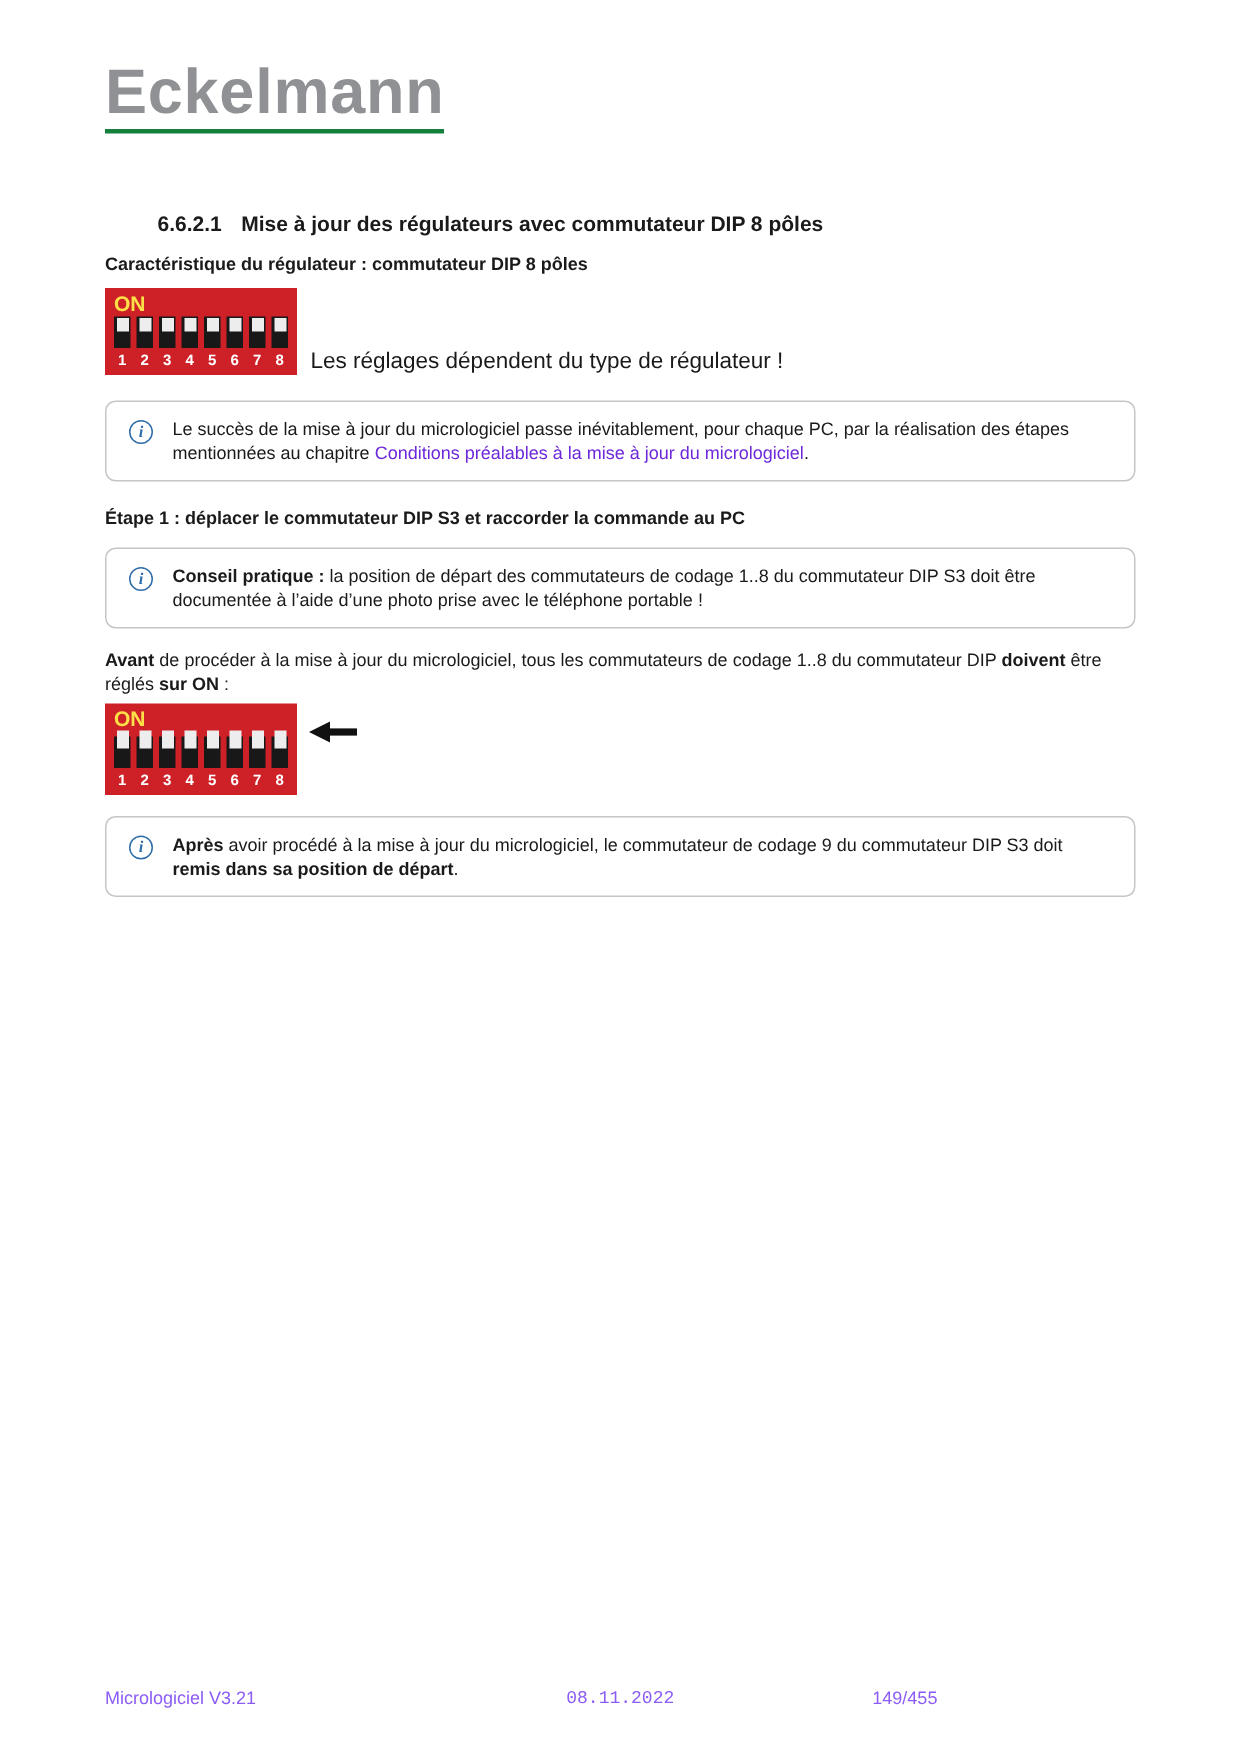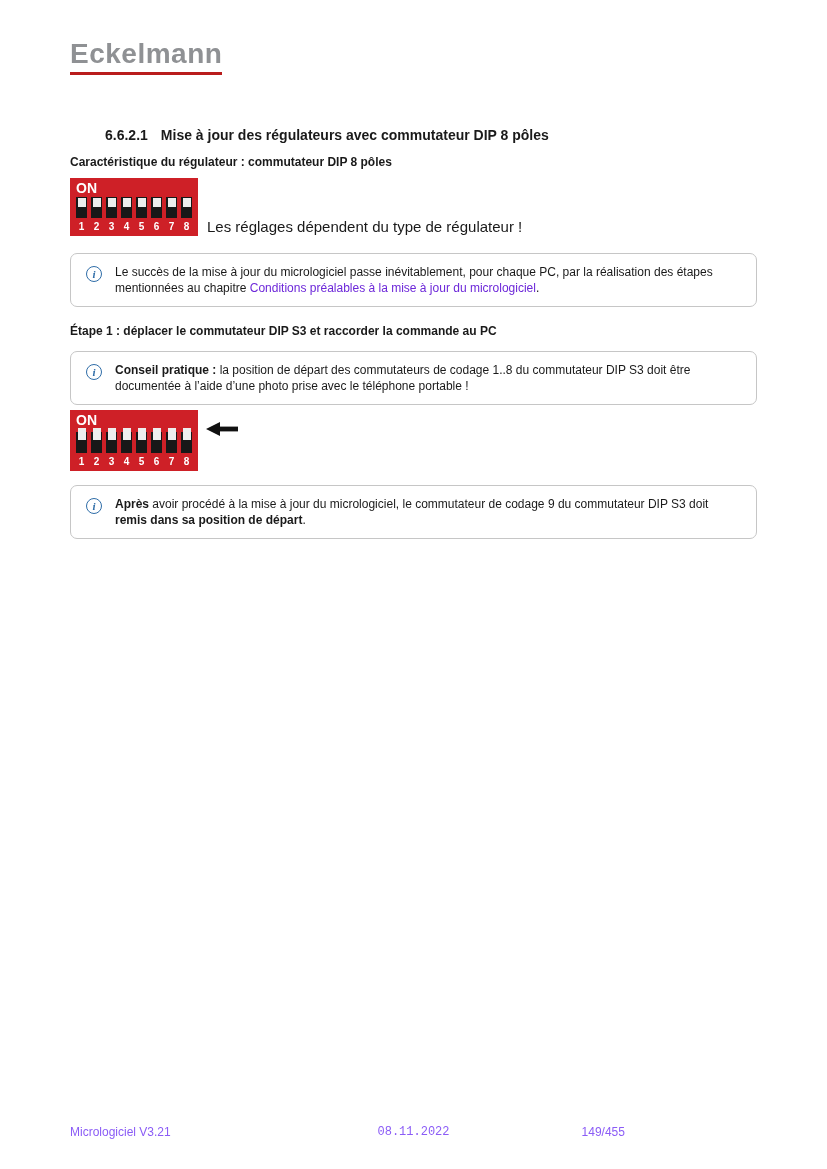--- a/index.html
+++ b/index.html
@@ -11,46 +11,46 @@
     font-family: "Liberation Sans", sans-serif;
     color: #1a1a1a;
     overflow: hidden;
   }
   .content { margin: 0 70px; }
 
   
   .logo {
     display: inline-block;
     margin-top: 40px;
-    font-size: 28px;
+    font-size: 42px;
     font-weight: bold;
     color: #8f9194;
     letter-spacing: 0.5px;
     line-height: 1;
     padding-bottom: 4px;
-    border-bottom: 3px solid #b91c1c;
+    border-bottom: 3px solid #15803d;
   }
 
   
   .sec-heading { margin-top: 52px; font-size: 14px; font-weight: bold; }
   .sec-heading .sec-num { margin-right: 13px; margin-left: 35px; }
   .bold-line { margin-top: 11px; font-size: 12px; font-weight: bold; line-height: 16px; }
   .para { margin-top: 13px; font-size: 12px; line-height: 16px; }
   .para b, .note b { font-weight: bold; }
 
   
   .dip-row { display: flex; align-items: flex-end; gap: 9px; margin-top: 8px; }
   .dip-row2 { display: flex; align-items: flex-start; gap: 8px; margin-top: 5px; }
   .dip {
     background: #ce2027;
     padding: 3px 6px 4px 6px;
     width: 116px;
     flex: 0 0 auto;
   }
-  .dip-on { color: #ffffff; font-weight: bold; font-size: 14px; line-height: 14px; }
+  .dip-on { color: #fde047; font-weight: bold; font-size: 14px; line-height: 14px; }
   .dip-slots { display: flex; gap: 4px; margin-top: 2px; }
   .slot { position: relative; width: 11px; height: 21px; background: #181818; }
   .slider { position: absolute; left: 1.5px; width: 8px; height: 9px; top: 1px; background: #ededed; }
   .dip2 .dip-slots { margin-top: 5px; }
   .dip2 .slider { top: -4px; height: 12px; }
   .dip-nums { display: flex; gap: 4px; margin-top: 3px; }
   .dip-nums span {
     width: 11px; text-align: center; color: #ffffff;
     font-size: 10px; font-weight: bold; line-height: 11px;
   }
@@ -162,20 +162,23 @@
       <span>Le succès de la mise à jour du micrologiciel passe inévitablement, pour chaque PC, par la réalisation des étapes mentionnées au chapitre </span><span class="link">Conditions préalables à la mise à jour du micrologiciel</span><span>.</span>
     </div>
 
     <div class="step-heading">Étape 1 : déplacer le commutateur DIP S3 et raccorder la commande au PC</div>
 
     <div class="note note2">
       <span class="note-icon">i</span>
       <b>Conseil pratique :</b><span> la position de départ des commutateurs de codage 1..8 du commutateur DIP S3 doit être documentée à l’aide d’une photo prise avec le téléphone portable !</span>
     </div>
 
+    <div class="para">
+      <b>Avant</b><span> de procéder à la mise à jour du micrologiciel, tous les commutateurs de codage 1..8 du commutateur DIP </span><b>doivent</b><span> être réglés </span><b>sur ON</b><span> :</span>
+    </div>
 
     <div class="dip-row2">
       <div class="dip dip2">
         <div class="dip-on">ON</div>
         <div class="dip-slots">
           <div class="slot">
               <div class="slider"></div>
             </div>
           <div class="slot">
               <div class="slider"></div>

